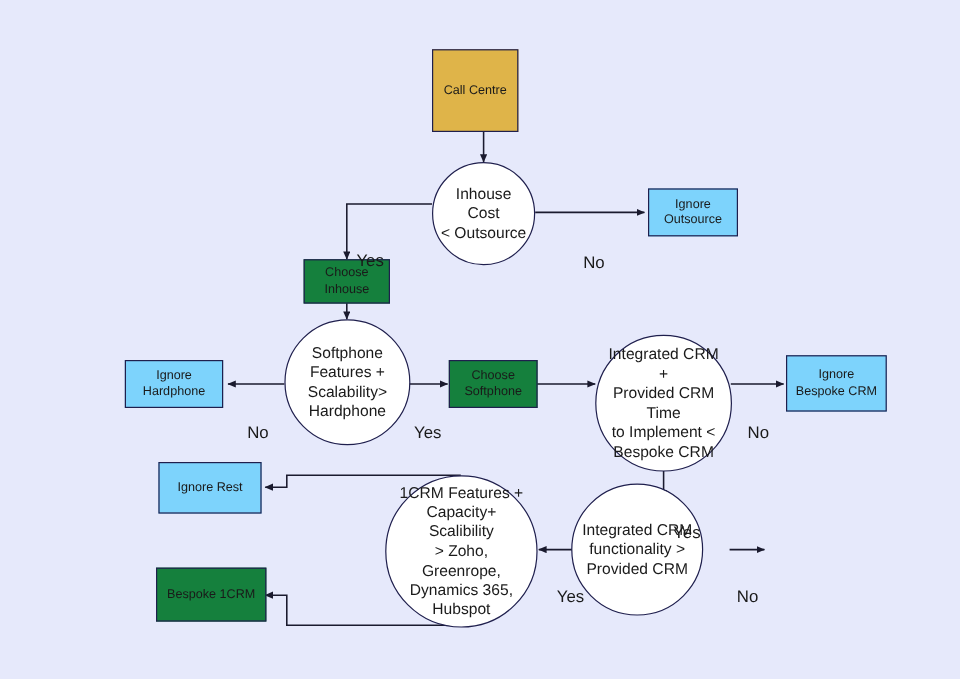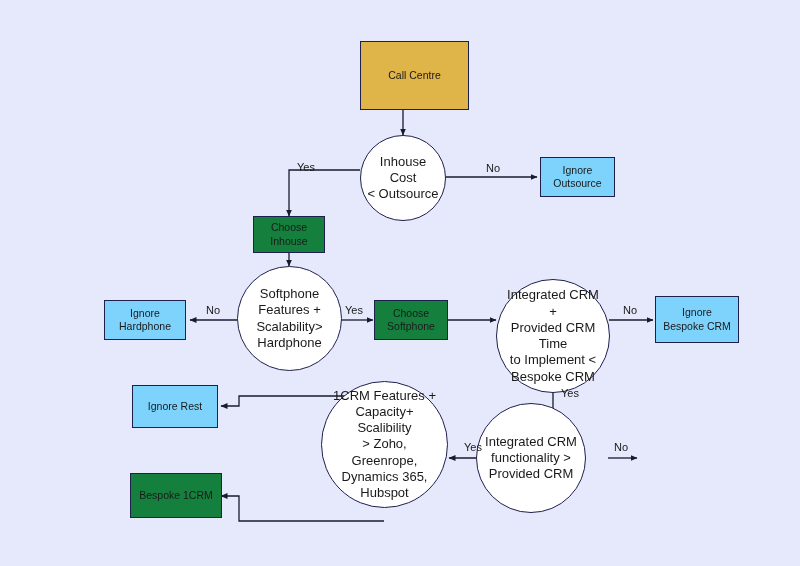--- a/index.html
+++ b/index.html
@@ -49,23 +49,24 @@
     border-radius: 50%;
     background: #FFFFFF;
     font-size: 13px;
     padding: 6px;
   }
   .start { background: #DFB449; }
   .reject { background: #7dd3fc; }
   .accept { background: #15803d; }
   .edge-label {
     position: absolute;
-    font-size: 11px;
+    font-size: 14px;
     color: #1a1a1a;
     white-space: nowrap;
+    margin-top: 48px;
   }
 </style>
 </head>
 <body>
 
 <div id="canvas">
 
   <svg class="wires" viewBox="0 0 800 566">
     <defs>
       <marker id="arrow" markerWidth="8" markerHeight="8" refX="6.5" refY="3" orient="auto" markerUnits="userSpaceOnUse">
@@ -95,21 +96,21 @@
       <path d="M608,458 L637,458"></path>
 
       <path d="M498,458 L449,458"></path>
 
       <path d="M384,396 L239,396 L239,406 L221,406"></path>
 
       <path d="M384,521 L239,521 L239,496 L221,496"></path>
     </g>
   </svg>
 
-  <div class="node box start" style="left:360px; top:41px; width:109px; height:69px;">
+  <div class="node box start" style="left:360px; top:41px; width:72px; height:69px;">
     <span>Call Centre</span>
   </div>
 
   <div class="node circle" style="left:360px; top:135px; width:86px; height:86px;">
     <span>Inhouse Cost
 &lt; Outsource</span>
   </div>
 
   <div class="node box reject" style="left:540px; top:157px; width:75px; height:40px;">
     <span>Ignore
@@ -150,21 +151,21 @@
 Bespoke CRM</span>
   </div>
 
   <div class="node circle" style="left:476px; top:403px; width:110px; height:110px;">
     <span>Integrated CRM
 functionality &gt;
 Provided CRM</span>
   </div>
 
 
-  <div class="node circle" style="left:321px; top:381px; width:127px; height:127px;">
+  <div class="node circle" style="left:321px; top:396px; width:127px; height:127px;">
     <span>1CRM Features +
 Capacity+ Scalibility
 &gt; Zoho, Greenrope,
 Dynamics 365,
 Hubspot</span>
   </div>
 
   <div class="node box reject" style="left:132px; top:385px; width:86px; height:43px;">
     <span>Ignore Rest</span>
   </div>

